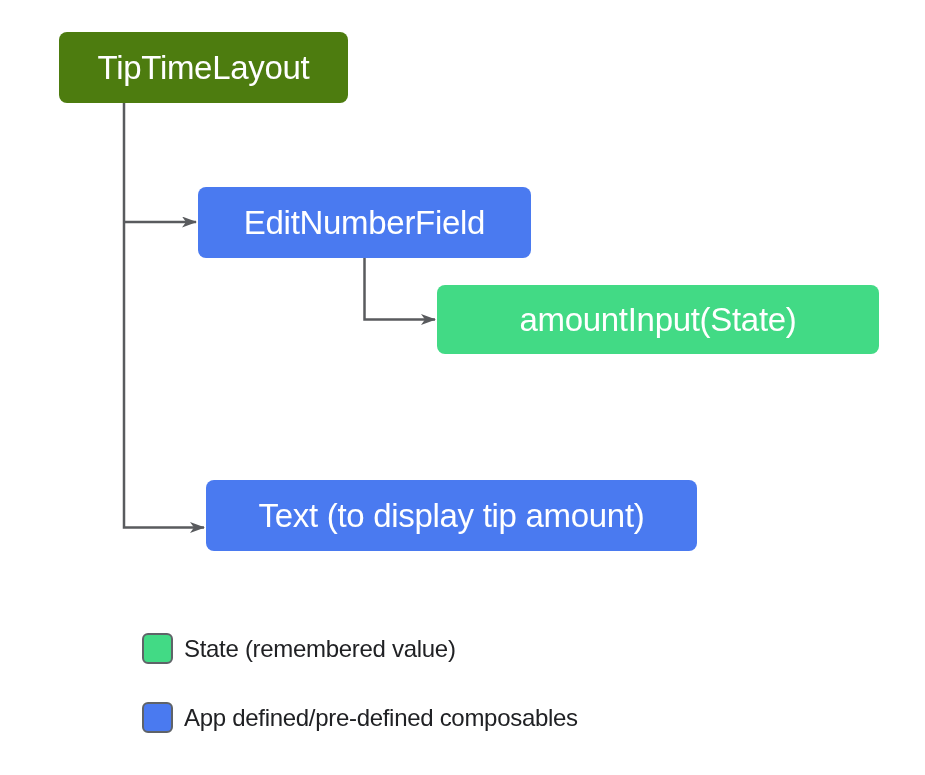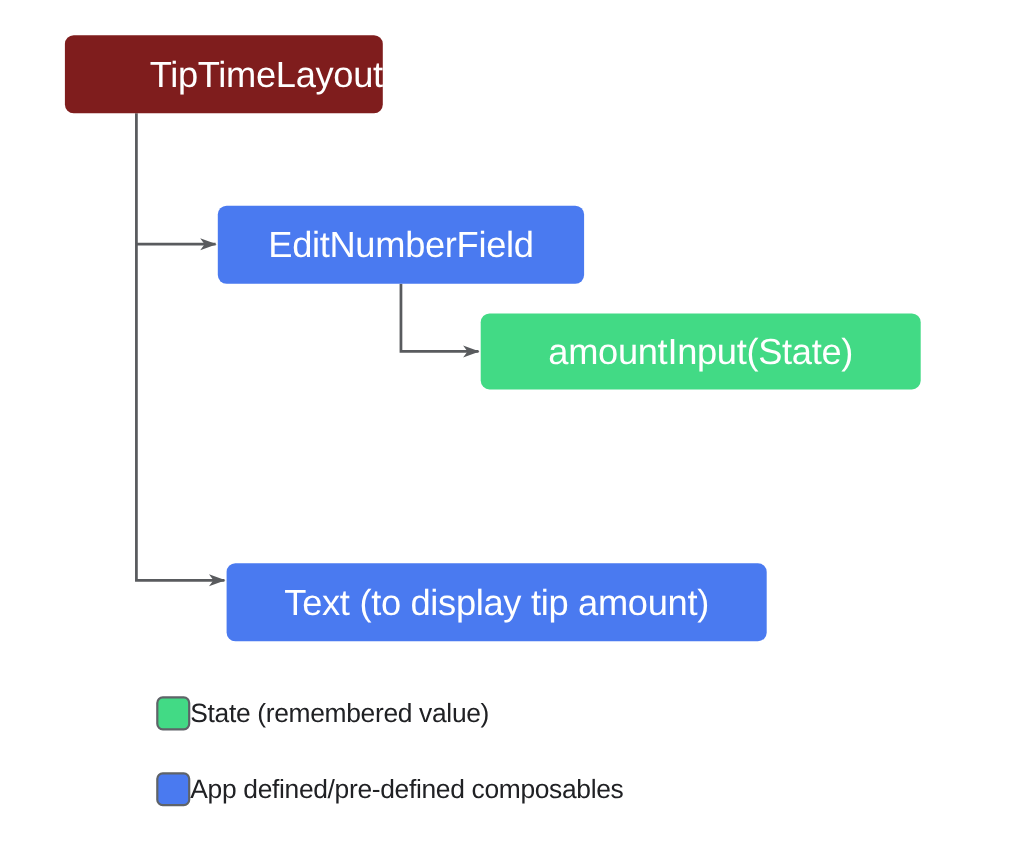--- a/index.html
+++ b/index.html
@@ -30,27 +30,28 @@
     font-size: 33px;
     line-height: 1;
     display: flex;
     align-items: center;
     justify-content: center;
     white-space: nowrap;
     letter-spacing: -0.3px;
   }
   #node-tiptimelayout   { left: 59px;  top: 32px;  width: 289px; height: 71px; }
   #node-editnumberfield { left: 198px; top: 187px; width: 333px; height: 71px; text-align: center; }
-  #node-amountinput     { left: 437px; top: 285px; width: 400px; height: 69px; }
-  #node-text            { left: 206px; top: 512px; width: 491px; height: 71px; }
+  #node-amountinput     { left: 437px; top: 285px; width: 442px; height: 69px; }
+  #node-text            { left: 206px; top: 480px; width: 491px; height: 71px; }
 
   .legend-row {
     position: absolute;
     display: flex;
     align-items: center;
+    gap: 11px;
   }
   #legend-row-state { left: 142px; top: 633px; }
   #legend-row-composables { left: 142px; top: 702px; text-align: right; }
   .swatch {
     width: 31px;
     height: 31px;
     box-sizing: border-box;
     border: 2.5px solid #5f6368;
     border-radius: 6px;
     flex: 0 0 auto;
@@ -74,21 +75,21 @@
       </marker>
     </defs>
 
     <path d="M124,103 L124,527.5 L204,527.5" fill="none" stroke="#595b5e" stroke-width="2.5" marker-end="url(#arrowhead)"></path>
 
     <path d="M124,222 L196,222" fill="none" stroke="#595b5e" stroke-width="2.5" marker-end="url(#arrowhead)"></path>
 
     <path d="M364.5,258 L364.5,319.5 L435,319.5" fill="none" stroke="#595b5e" stroke-width="2.5" marker-end="url(#arrowhead)"></path>
   </svg>
 
-  <div class="node" id="node-tiptimelayout" style="background-color: #7f1d1d; justify-content: flex-end;">
+  <div class="node" id="node-tiptimelayout" style="background-color: #4d7c0f;">
     <span>TipTimeLayout</span>
   </div>
 
   <div class="node" id="node-editnumberfield" style="background-color: rgb(74, 122, 240);">
     <span>EditNumberField</span>
   </div>
 
   <div class="node" id="node-amountinput" style="background-color: rgb(66, 218, 133);">
     <span>amountInput(State)</span>
   </div>

